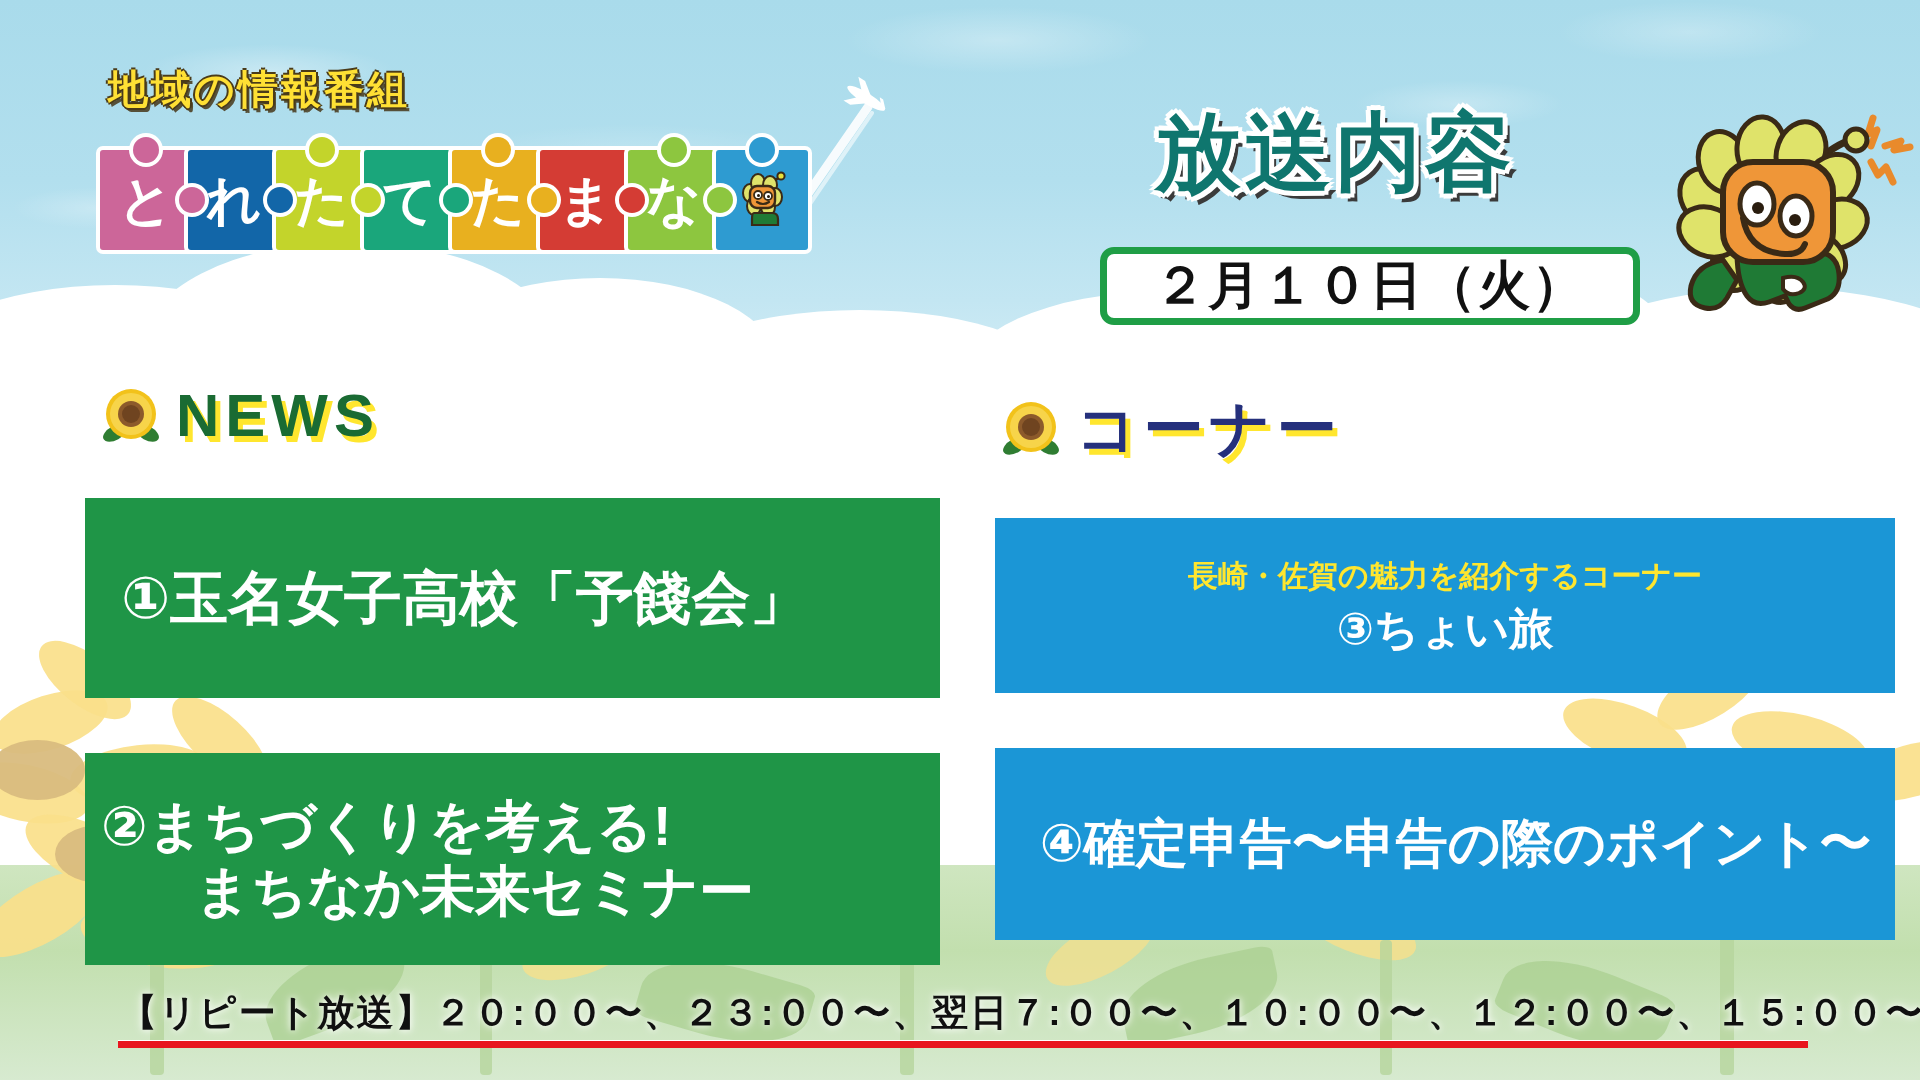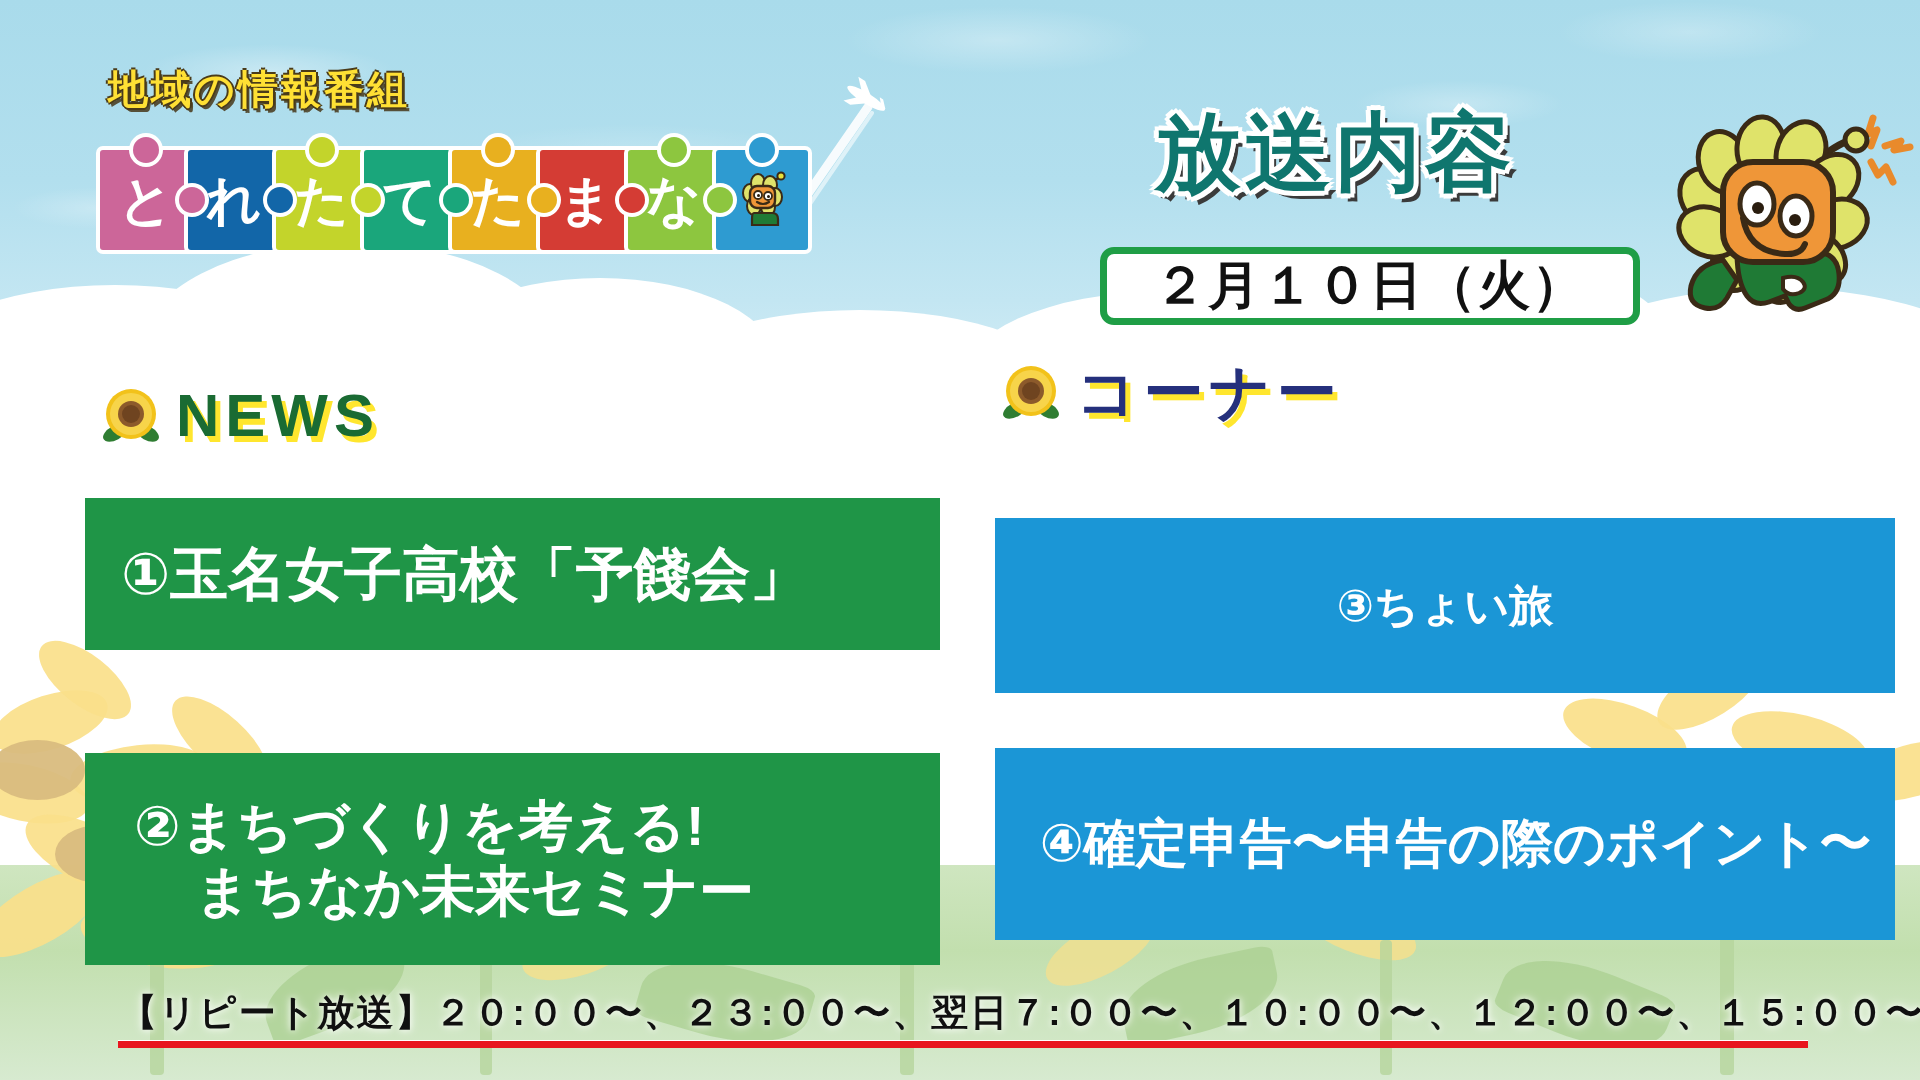--- a/index.html
+++ b/index.html
@@ -122,48 +122,48 @@
   
   .mascot { position:absolute; left:1665px; top:100px; width:265px; height:235px; }
 
   
   .sec-head {
     position:absolute;
     display:flex; align-items:center;
     white-space:nowrap;
   }
   .sec-head.news { left:100px; top:385px; }
-  .sec-head.corner { left:1000px; top:362px; }
+  .sec-head.corner { left:1000px; top:398px; }
   .sunflower-ico { width:62px; height:62px; margin-right:14px; flex:0 0 auto;}
   .sec-title {
     font-size:60px; font-weight:700; letter-spacing:6px; line-height:1;
   }
   .sec-title.news   { color:#1a6b33; text-shadow: 5px 6px 0 #ffe62e; }
   .sec-title.corner { color:#25307c; text-shadow: 5px 6px 0 #ffe62e; }
 
   
   .box {
     position:absolute;
     box-sizing:border-box;
     display:flex; flex-direction:column; justify-content:center;
   }
   .box.green { background:#1f9547; }
   .box.blue  { background:#1b96d6; }
 
-  .news1 { left:85px;  top:498px; width:855px; height:152px; }
+  .news1 { left:85px;  top:498px; width:855px; height:200px; }
   .news2 { left:85px;  top:753px; width:855px; height:212px; }
   .cor1  { left:995px; top:518px; width:900px; height:175px; }
   .cor2  { left:995px; top:748px; width:900px; height:192px; }
 
   .box-main {
     color:#ffffff; font-weight:700; line-height:1.18;
     white-space:nowrap;
   }
   .news1 .box-main { font-size:58px; padding-left:36px; }
-  .news2 .box-main { font-size:55px; padding-left:49px; }
+  .news2 .box-main { font-size:55px; padding-left:16px; }
   .news2 .line2 { padding-left:110px; display:block; }
 
   .box-sub {
     color:#ffe62e; font-weight:700; text-align:center;
     white-space:nowrap;
   }
   .cor1 .box-sub { font-size:30px; margin-bottom:6px; }
   .cor1 .box-main { font-size:44px; text-align:center; }
   .cor2 .box-sub { font-size:30px; margin-bottom:6px; padding-left:0;}
   .cor2 .box-main { font-size:52px; text-align:center;margin-left:21px; }
@@ -408,20 +408,21 @@
   <div class="box green news1">
     <div class="box-main">①玉名女子高校「予餞会」</div>
   </div>
 
   <div class="box green news2">
     <div class="box-main">②まちづくりを考える!</div>
     <div class="box-main line2">まちなか未来セミナー</div>
   </div>
 
   <div class="box blue cor1">
+    <div class="box-sub">長崎・佐賀の魅力を紹介するコーナー</div>
     <div class="box-main">③ちょい旅</div>
   </div>
 
   <div class="box blue cor2">
     <div class="box-main">④確定申告〜申告の際のポイント〜</div>
   </div>
 
   <div class="repeat-line">【リピート放送】２０:００〜、２３:００〜、翌日７:００〜、１０:００〜、１２:００〜、１５:００〜</div>
   <div class="red-rule"></div>
 

